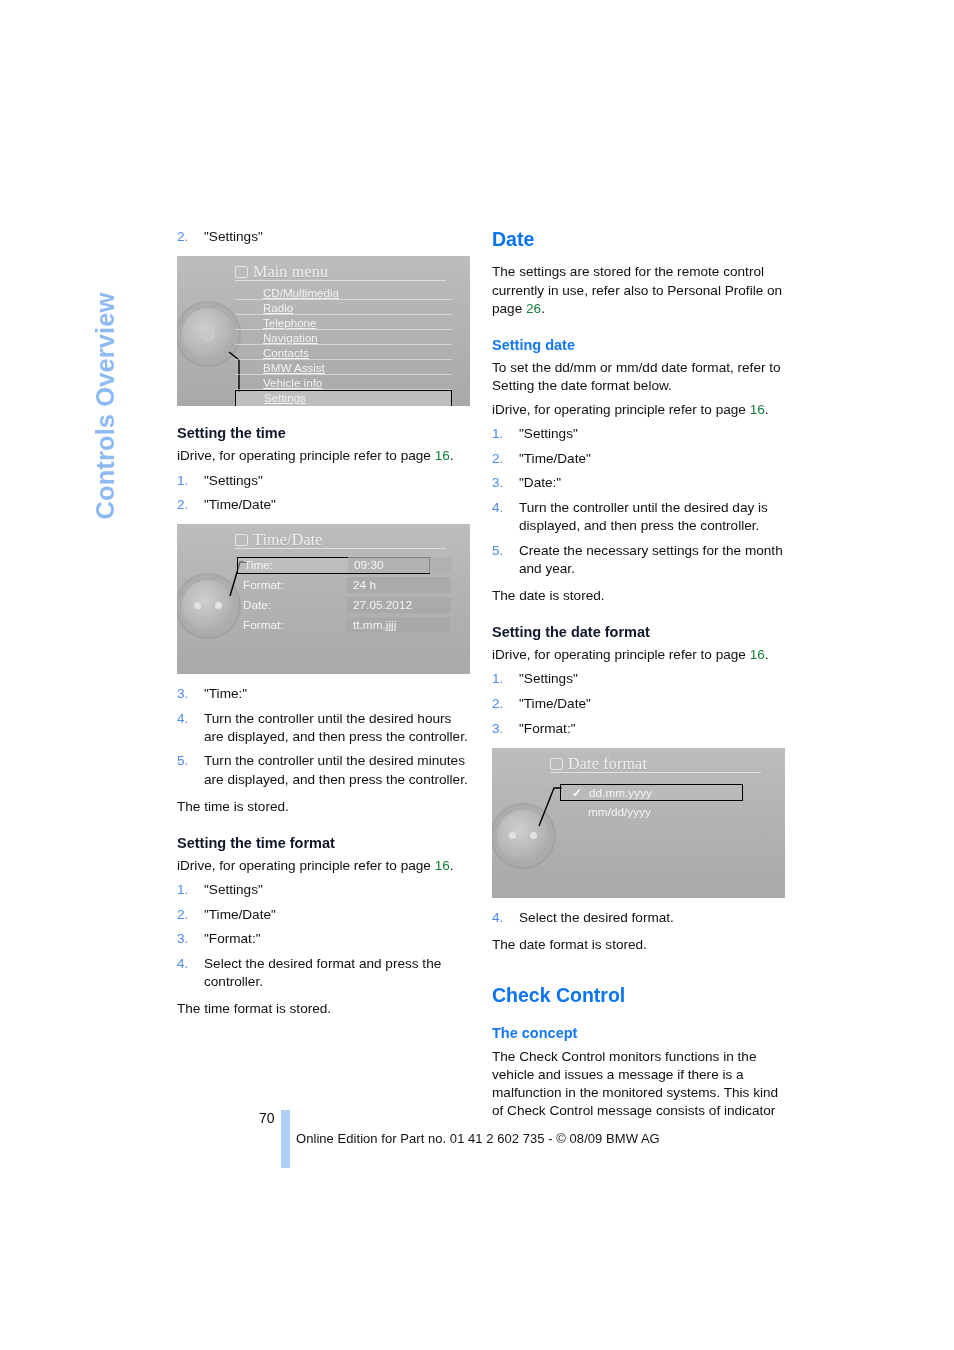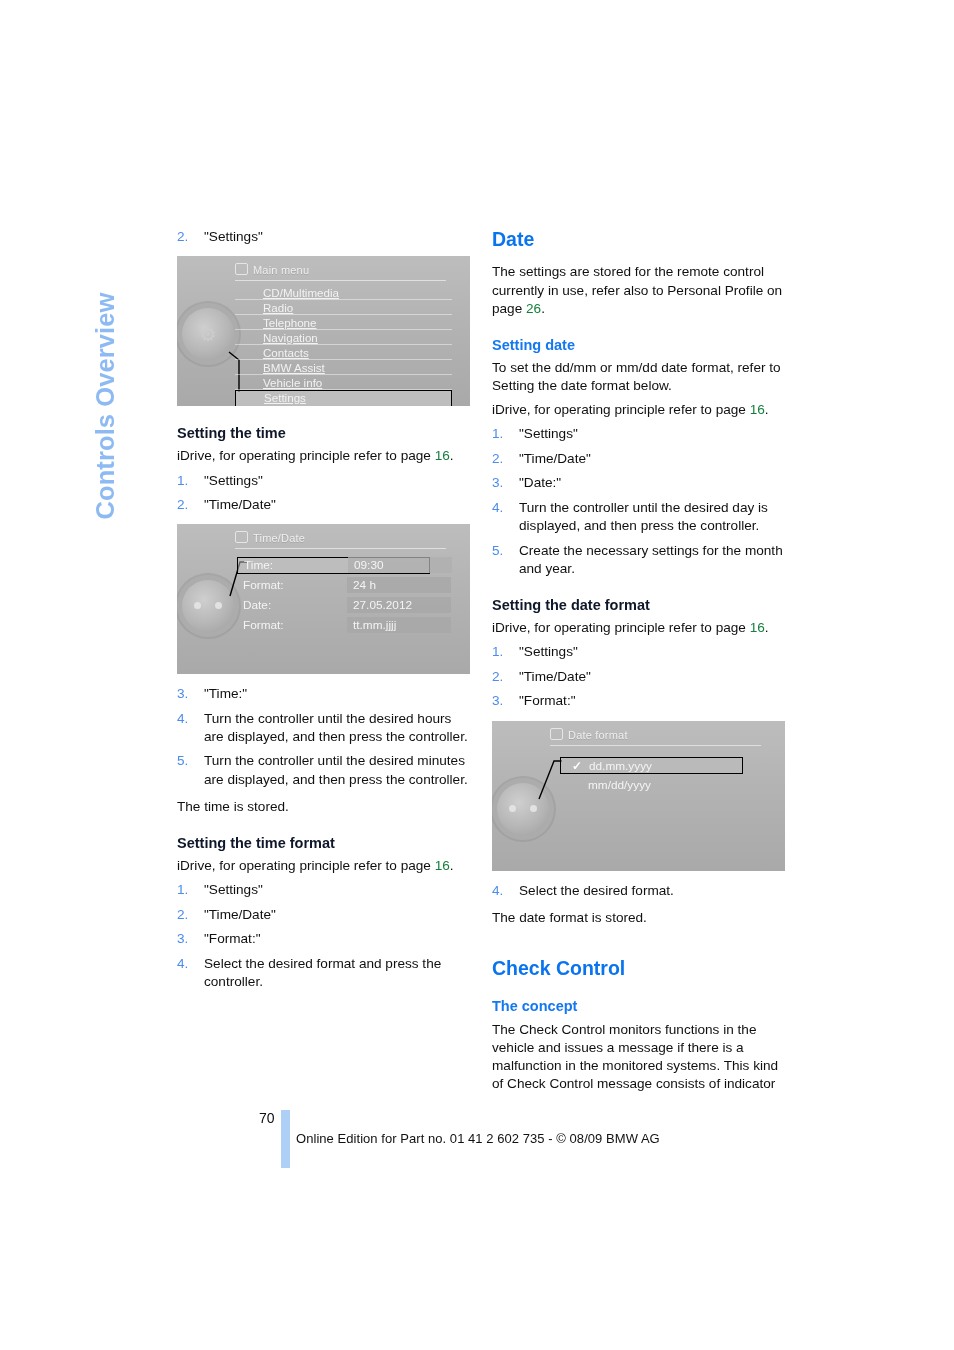--- a/index.html
+++ b/index.html
@@ -169,24 +169,25 @@
     stroke: #000;
     stroke-width: 1.4;
     fill: none;
   }
 
   
   .scr-title {
     position: absolute;
     left: 58px;
     top: 7px;
-    font-size: 11px;
+    font-size: 16px;
     color: #efefef;
     letter-spacing: .2px;
     text-shadow: 0 1px 0 rgba(0,0,0,.12);
+    font-family: Liberation Serif, serif;
   }
   .scr-title .ticon {
     display: inline-block;
     width: 11px; height: 10px;
     border: 1.5px solid #e6e6e6;
     border-radius: 2px;
     margin-right: 5px;
     vertical-align: -1px;
   }
   .scr-rule {
@@ -448,20 +449,21 @@
       </li>
       <li>
         <span class="num">3.</span>
         <span>"Format:"</span>
       </li>
       <li>
         <span class="num">4.</span>
         <span>Select the desired format and press the controller.</span>
       </li>
     </ol>
+    <p class="p">The time format is stored.</p>
 
   </div>
 
   <div class="col col-right">
 
     <div class="h1">Date</div>
     <p class="p">
       <span>The settings are stored for the remote control currently in use, refer also to Personal Profile on page </span><span class="pg">26</span><span>.</span>
     </p>
 
@@ -485,20 +487,21 @@
       </li>
       <li>
         <span class="num">4.</span>
         <span>Turn the controller until the desired day is displayed, and then press the controller.</span>
       </li>
       <li>
         <span class="num">5.</span>
         <span>Create the necessary settings for the month and year.</span>
       </li>
     </ol>
+    <p class="p">The date is stored.</p>
 
     <div class="h2">Setting the date format</div>
     <p class="p tight">
       <span>iDrive, for operating principle refer to page </span><span class="pg">16</span><span>.</span>
     </p>
     <ol class="steps">
       <li>
         <span class="num">1.</span>
         <span>"Settings"</span>
       </li>

